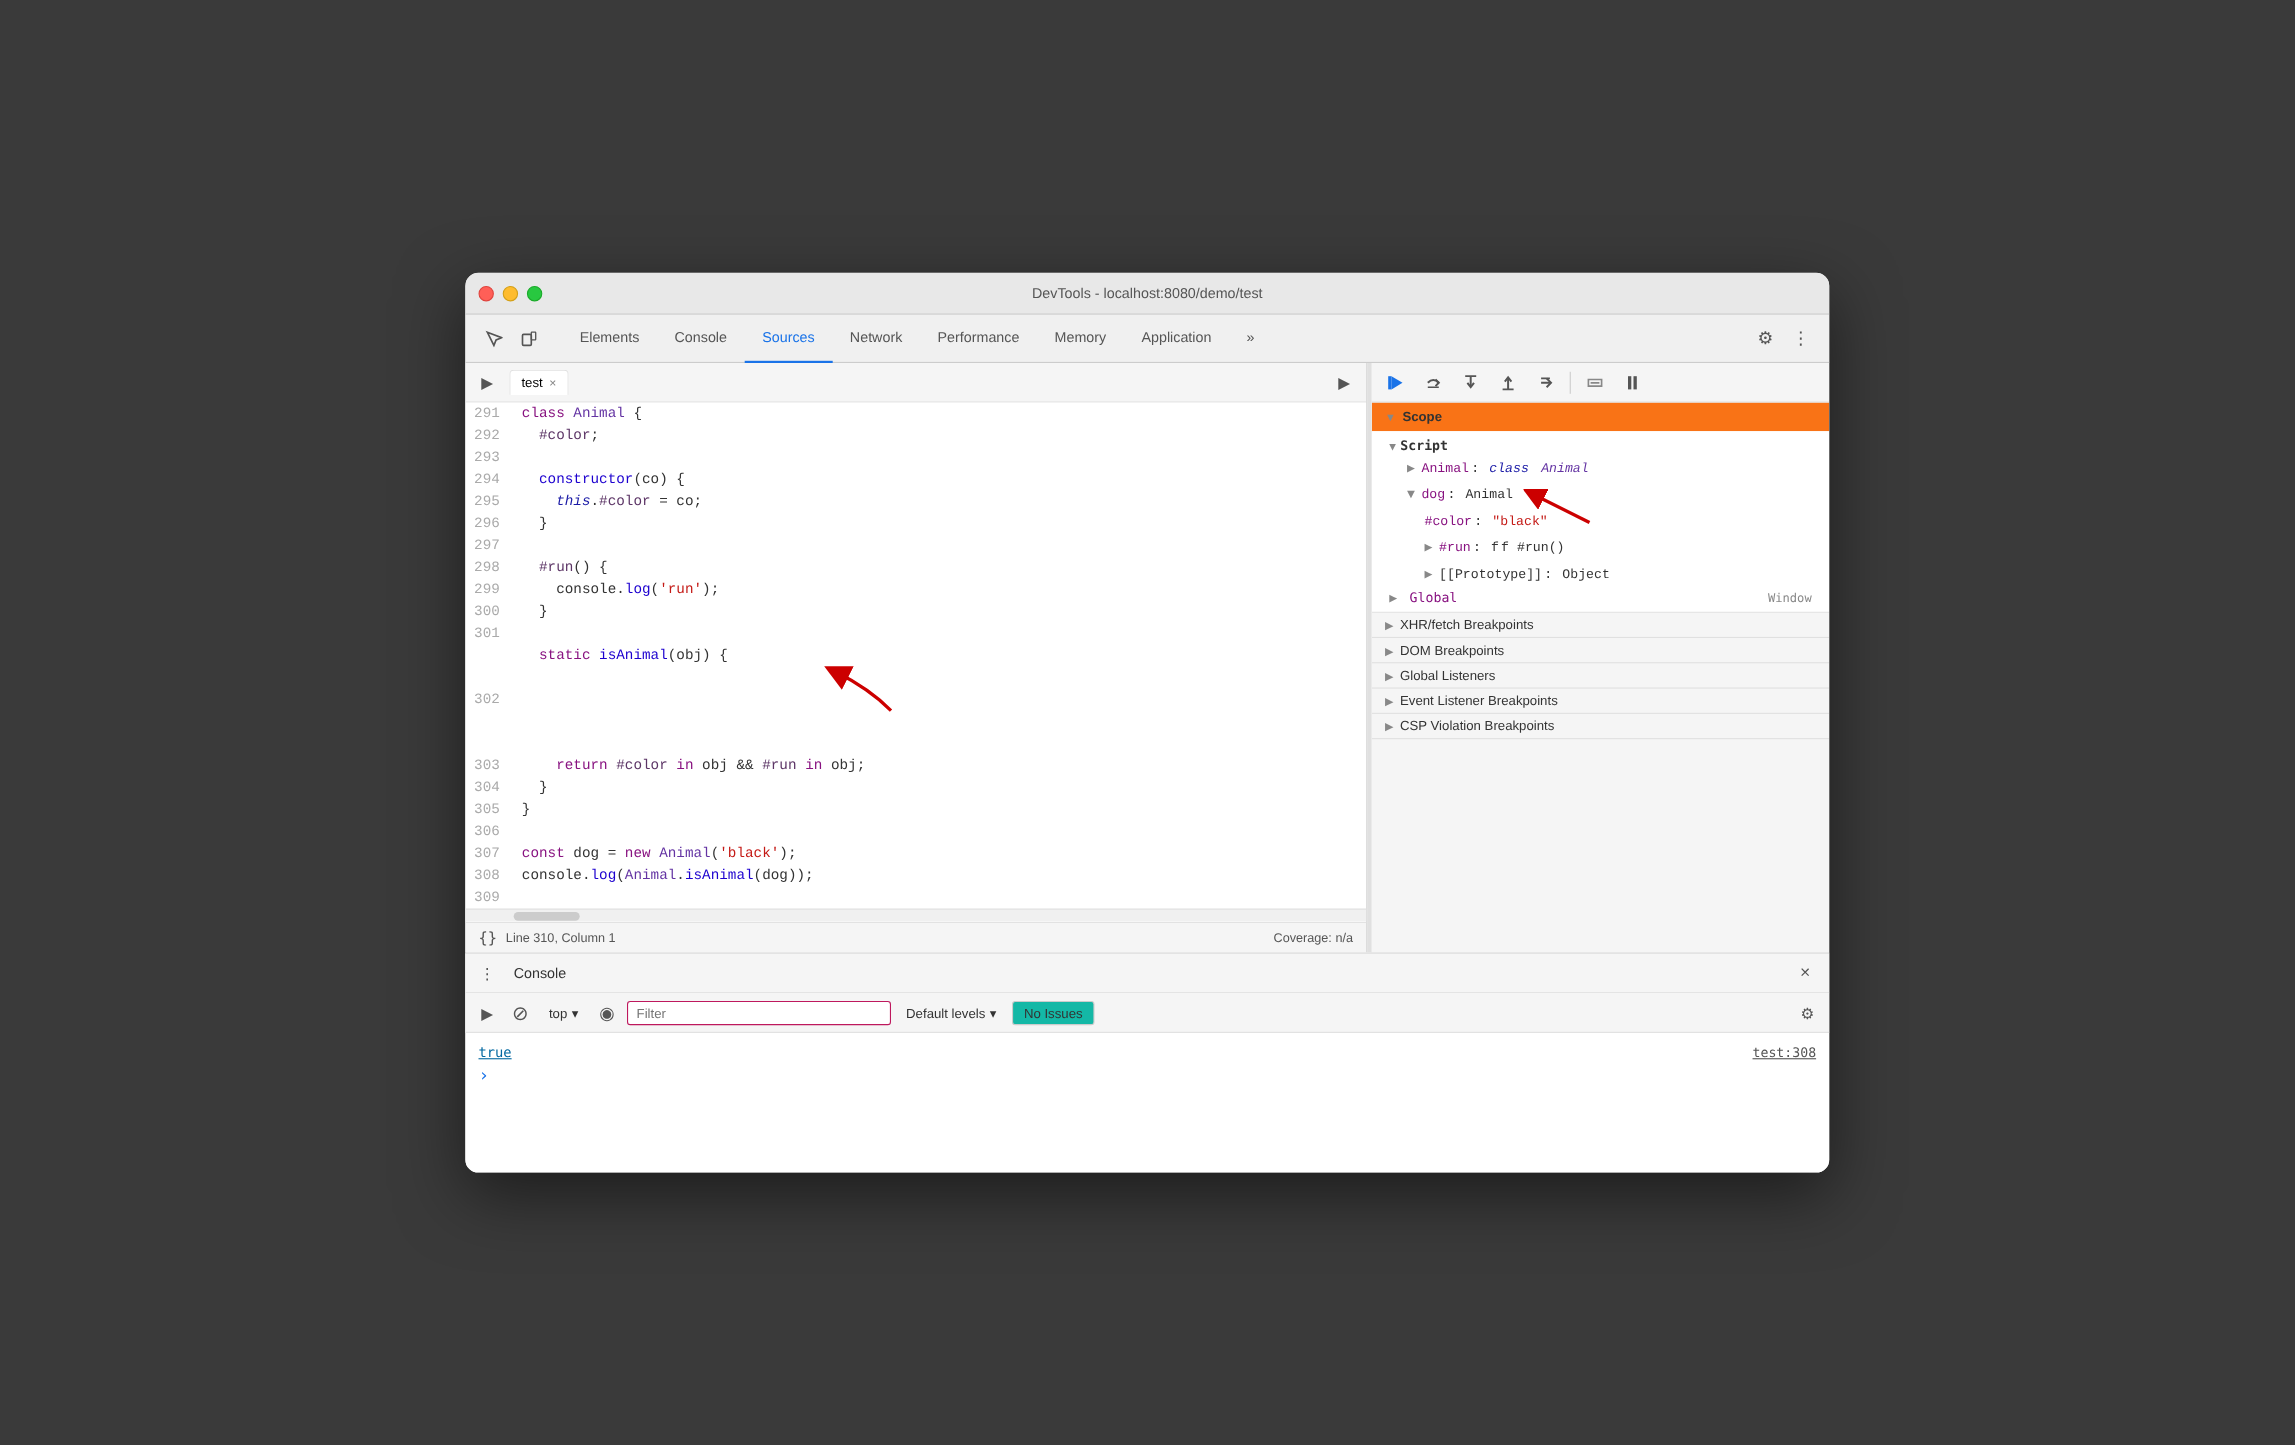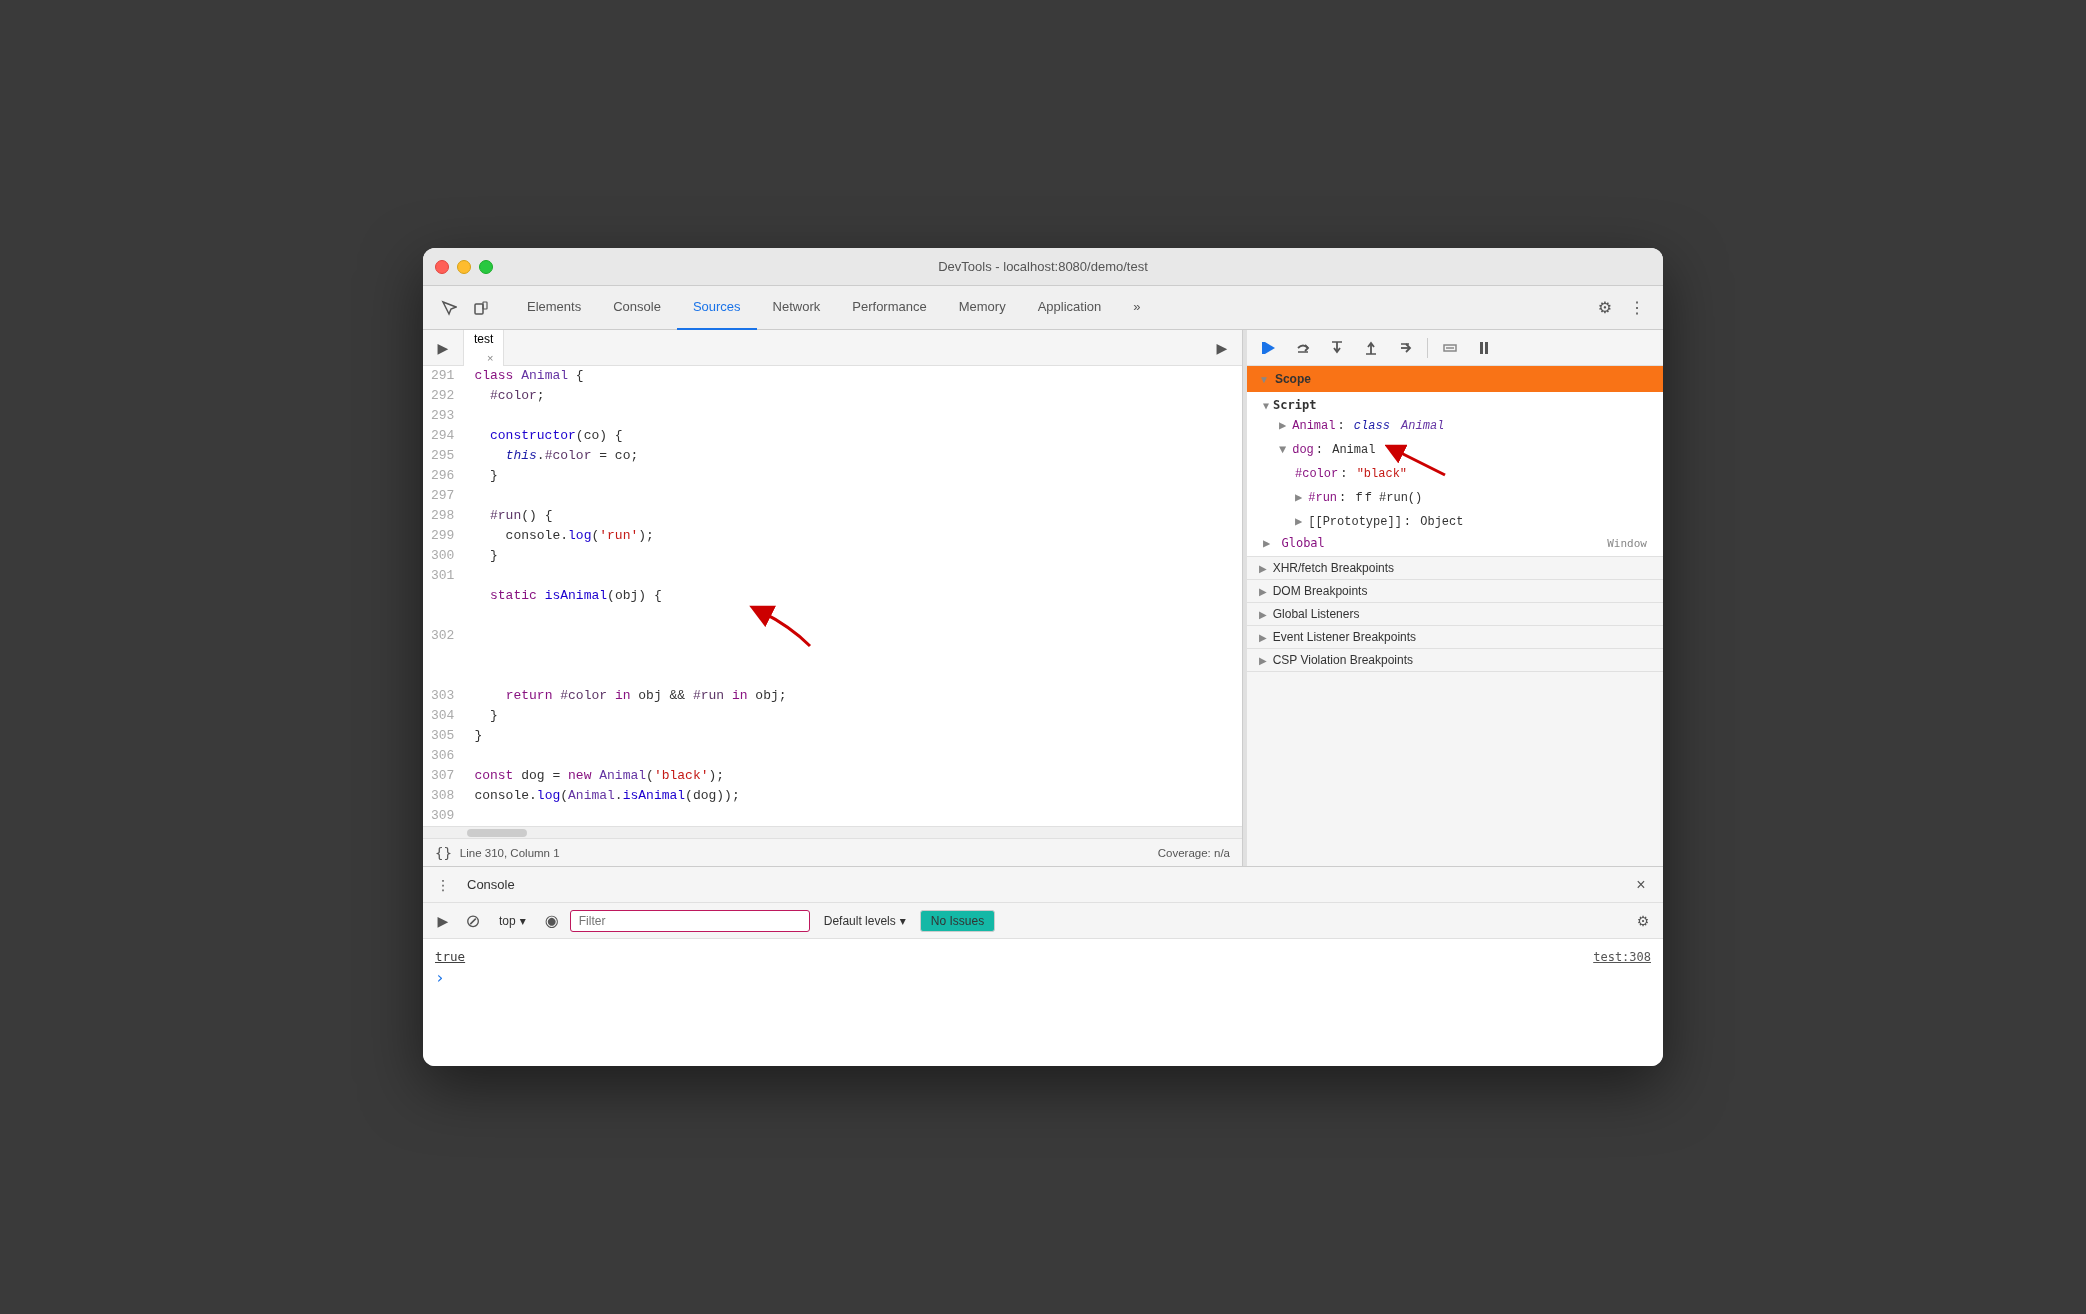--- a/index.html
+++ b/index.html
@@ -152,21 +152,20 @@
       display: flex;
       align-items: flex-end;
       gap: 6px;
       background: #fff;
       border: 1px solid #e0e0e0;
       border-bottom: none;
       padding: 4px 10px;
       font-size: 12px;
       border-radius: 4px 4px 0 0;
       cursor: pointer;
-      flex-direction: column;
     }
     .file-tab-close {
       font-size: 11px;
       color: #888;
       cursor: pointer;
     }
     
     .code-area {
       flex: 1;
       overflow: auto;
@@ -396,21 +395,21 @@
       color: #333;
     }
     .console-body {
       flex: 1;
       overflow-y: auto;
       padding: 8px 12px;
       font-family: 'Menlo', monospace;
       font-size: 12.5px;
     }
     .console-true {
-      color: #404040;
+      color: #0369a1;
       text-decoration: underline;
     }
     .console-row {
       display: flex;
       justify-content: space-between;
       align-items: center;
       padding: 2px 0;
     }
     .console-link {
       color: #555;

